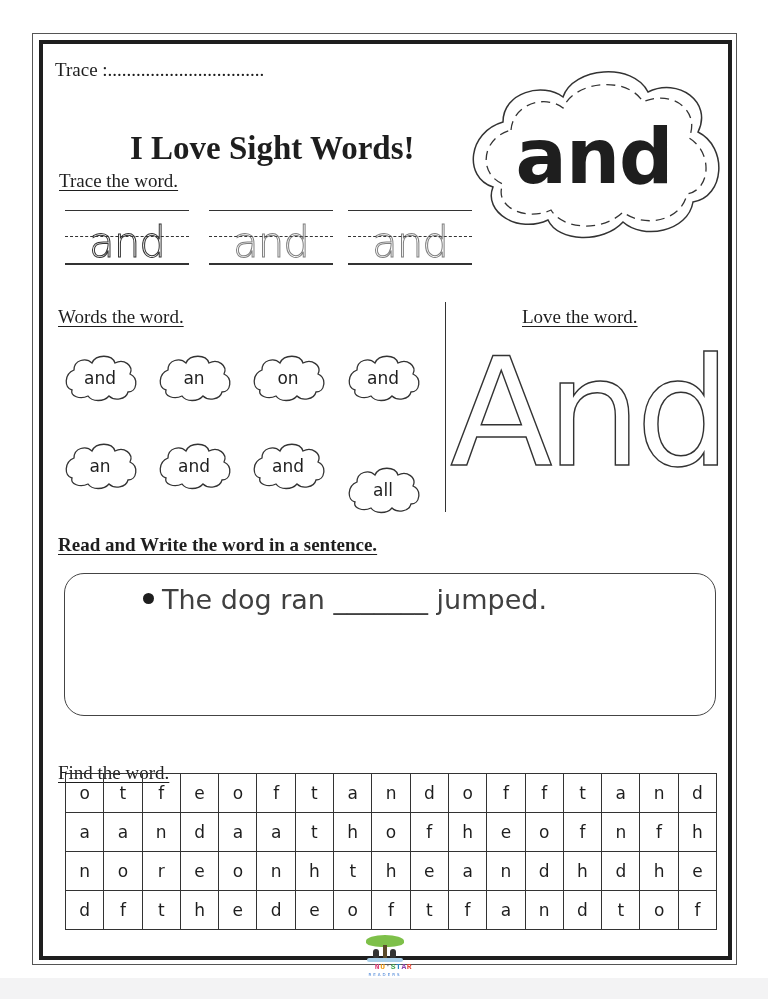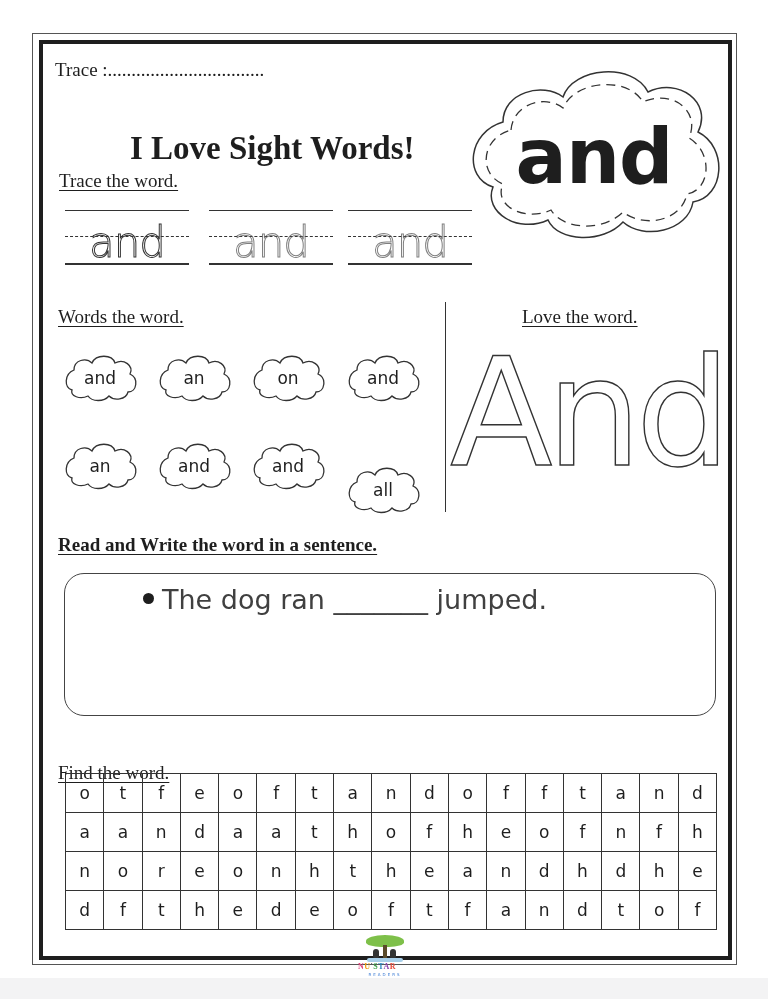--- a/index.html
+++ b/index.html
@@ -47,21 +47,21 @@
   .grid { left: 65px; top: 773px; border-collapse: collapse; }
   .grid td { width: 37.3px; height: 38px; border: 1.5px solid #333; text-align: center; vertical-align: middle;
     font-family: "DejaVu Sans", sans-serif; font-size: 17px; padding: 0; color:#1e1e1e; }
 
   .logo { left: 358px; top: 935px; width: 54px; height: 44px; }
   .logo .tree { position:absolute; left: 8px; top: 0; width: 38px; height: 12px; background:#7ec04a; border-radius: 50% 50% 40% 40%; }
   .logo .trunk { position:absolute; left: 25px; top: 10px; width: 4px; height: 14px; background:#5a4a2a; }
   .logo .kid1 { position:absolute; left: 15px; top: 14px; width: 6px; height: 10px; background:#333; border-radius: 3px; }
   .logo .kid2 { position:absolute; left: 32px; top: 14px; width: 6px; height: 10px; background:#333; border-radius: 3px; }
   .logo .book { position:absolute; left: 9px; top: 23px; width: 36px; height: 4px; background:#a9d0ea; border-radius: 2px; }
-  .logo .brand { position:absolute; left: 0; right:0; top: 27px; text-align:left; font-family:Liberation Serif, serif; font-weight:bold; font-size: 8px; letter-spacing: 0.5px; }
+  .logo .brand { position:absolute; left: 0; right:0; top: 27px; text-align:right; font-family:Liberation Mono, monospace; font-weight:bold; font-size: 8px; letter-spacing: 0.5px; }
   .logo .brand b:nth-child(1){color:#e0457b;} .logo .brand b:nth-child(2){color:#f39c12;}
   .logo .brand b:nth-child(3){color:#555;} .logo .brand b:nth-child(4){color:#3fa34d;}
   .logo .brand b:nth-child(5){color:#2e86c1;} .logo .brand b:nth-child(6){color:#8e44ad;} .logo .brand b:nth-child(7){color:#e74c3c;}
   .logo .sub { position:absolute; left:0; right:0; top: 37px; text-align:center; font-family:"DejaVu Sans", sans-serif; font-size: 4px; letter-spacing: 2px; color:#3a7bd5; }
 </style>
 </head>
 <body>
 
 <div class="bottom-strip"></div>
 <div class="outer-border"></div>

